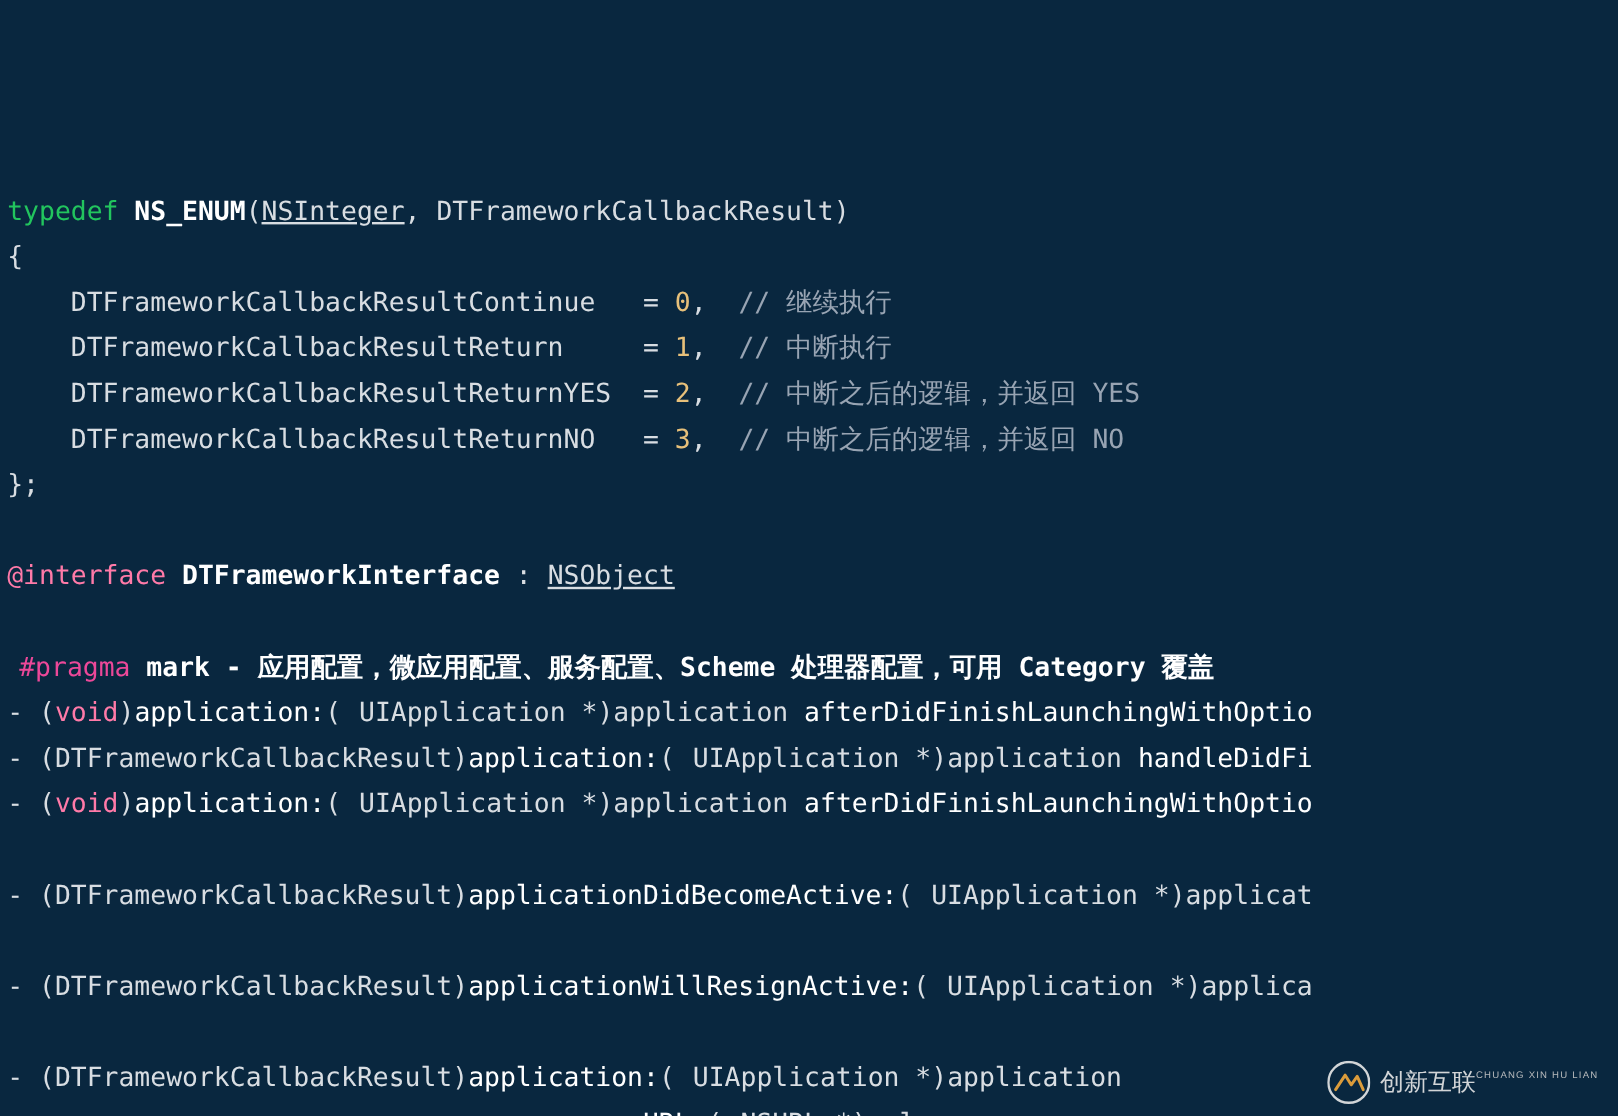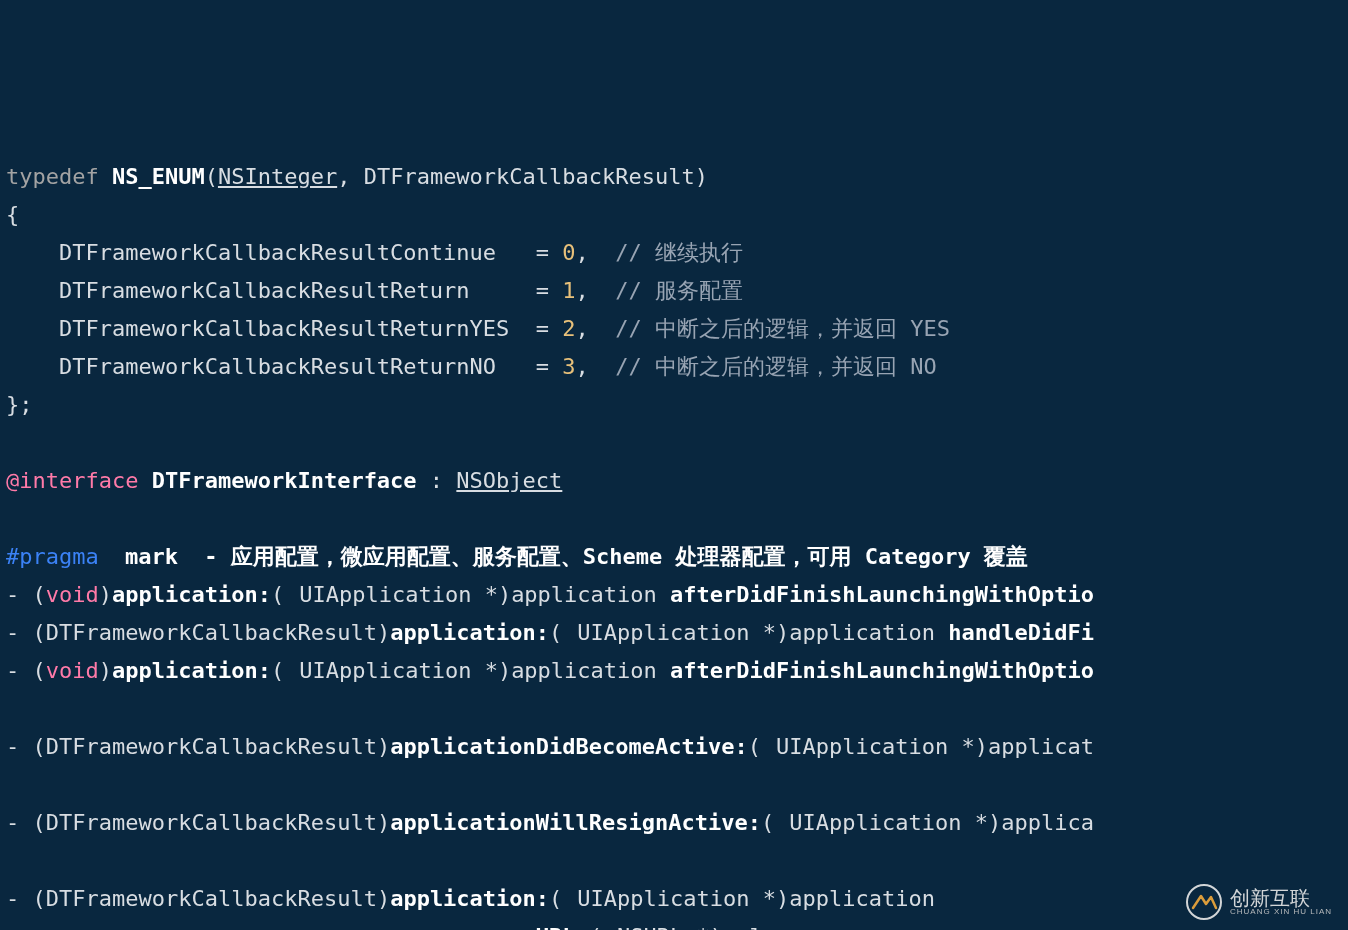--- a/index.html
+++ b/index.html
@@ -7,61 +7,61 @@
   body {
     background: #09273f;
     font-family: "Menlo", "Consolas", "DejaVu Sans Mono", monospace;
     font-size: 22px;
     line-height: 38px;
     color: #d8dde2;
     white-space: pre;
     padding: 6px 6px 0 6px;
     position: relative;
   }
-  .kw-typedef { color: #a3a3a3; }
+  .kw-typedef { color: #22c55e; }
   .kw-enum    { color: #ffffff; font-weight: 600; }
   .ns-type    { color: #d8dde2; text-decoration: underline; }
   .enum-name  { color: #d8dde2; }
   .enum-val   { color: #e7c07a; }
   .comment    { color: #98a4b3; }
   .at-kw      { color: #ff7aa8; }
   .cls-name   { color: #ffffff; font-weight: 700; }
-  .pragma     { color: #3b82f6; }
-  .mark       { color: #ffffff; font-weight: 600; margin-left: 13px; }
+  .pragma     { color: #ec4899; margin-left: 10px; }
+  .mark       { color: #ffffff; font-weight: 600; }
   .markcn     { color: #ffffff; font-weight: 600; }
   .dash       { color: #d8dde2; }
   .void       { color: #ff7aa8; }
   .rettype    { color: #d8dde2; }
-  .sel        { color: #ffffff; font-weight: 700; }
+  .sel        { color: #ffffff; font-weight: 400; }
   .param      { color: #d8dde2; }
   .paramtype  { color: #d8dde2; margin-left: 15px; }
   .star       { color: #d8dde2; }
 
   
   .wm {
     position: absolute;
     right: 16px;
     bottom: 10px;
     display: flex;
     align-items: center;
     gap: 8px;
     opacity: 0.9;
   }
-  .wm-text { color: #e8e8e8; font-family: "PingFang SC","Microsoft YaHei",sans-serif; font-size: 20px; line-height: 1; display:flex; flex-direction:column;justify-content:center; }
+  .wm-text { color: #e8e8e8; font-family: "PingFang SC","Microsoft YaHei",sans-serif; font-size: 20px; line-height: 1; display:flex; flex-direction:row;justify-content:center; }
   .wm-sub  { font-size: 8px; letter-spacing: 1px; color:#c8c8c8; }
 </style>
 </head>
 <body>
 
 
 
 <div><span class="kw-typedef">typedef</span> <span class="kw-enum">NS_ENUM</span>(<span class="ns-type">NSInteger</span>, <span class="enum-name">DTFrameworkCallbackResult</span>)
 <span>{</span>
     <span class="enum-name">DTFrameworkCallbackResultContinue</span>   <span>=</span> <span class="enum-val">0</span><span>,</span>  <span class="comment"><span>//</span> <span>继续执行</span></span>
-    <span class="enum-name">DTFrameworkCallbackResultReturn</span>     <span>=</span> <span class="enum-val">1</span><span>,</span>  <span class="comment"><span>//</span> <span>服务配置</span></span>
+    <span class="enum-name">DTFrameworkCallbackResultReturn</span>     <span>=</span> <span class="enum-val">1</span><span>,</span>  <span class="comment"><span>//</span> <span>中断执行</span></span>
     <span class="enum-name">DTFrameworkCallbackResultReturnYES</span>  <span>=</span> <span class="enum-val">2</span><span>,</span>  <span class="comment"><span>//</span> <span>中断之后的逻辑，并返回 YES</span></span>
     <span class="enum-name">DTFrameworkCallbackResultReturnNO</span>   <span>=</span> <span class="enum-val">3</span><span>,</span>  <span class="comment"><span>//</span> <span>中断之后的逻辑，并返回 NO</span></span>
 <span>};</span>
 
 <span class="at-kw">@interface</span> <span class="cls-name">DTFrameworkInterface</span> <span>:</span> <span class="ns-type">NSObject</span>
 
 <span class="pragma">#pragma</span> <span class="mark">mark</span> <span class="mark">-</span> <span class="markcn">应用配置，微应用配置、服务配置、Scheme 处理器配置，可用 Category 覆盖</span>
 <span class="dash">- (</span><span class="void">void</span><span class="dash">)</span><span class="sel">application:</span>(<span class="paramtype">UIApplication</span> <span class="star">*</span>)<span class="param">application</span> <span class="sel">afterDidFinishLaunchingWithOptio</span>
 <span class="dash">- (</span><span class="rettype">DTFrameworkCallbackResult</span><span class="dash">)</span><span class="sel">application:</span>(<span class="paramtype">UIApplication</span> <span class="star">*</span>)<span class="param">application</span> <span class="sel">handleDidFi</span>
 <span class="dash">- (</span><span class="void">void</span><span class="dash">)</span><span class="sel">application:</span>(<span class="paramtype">UIApplication</span> <span class="star">*</span>)<span class="param">application</span> <span class="sel">afterDidFinishLaunchingWithOptio</span>

